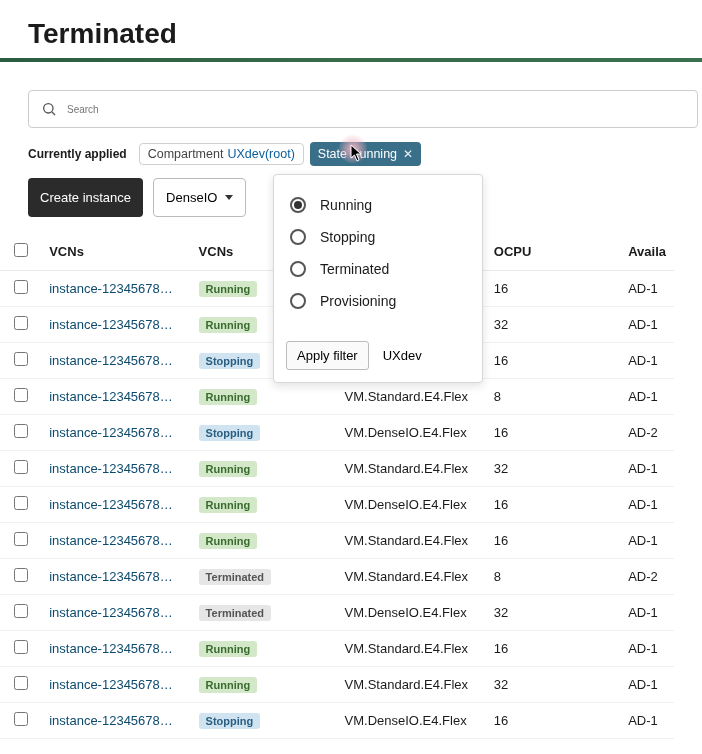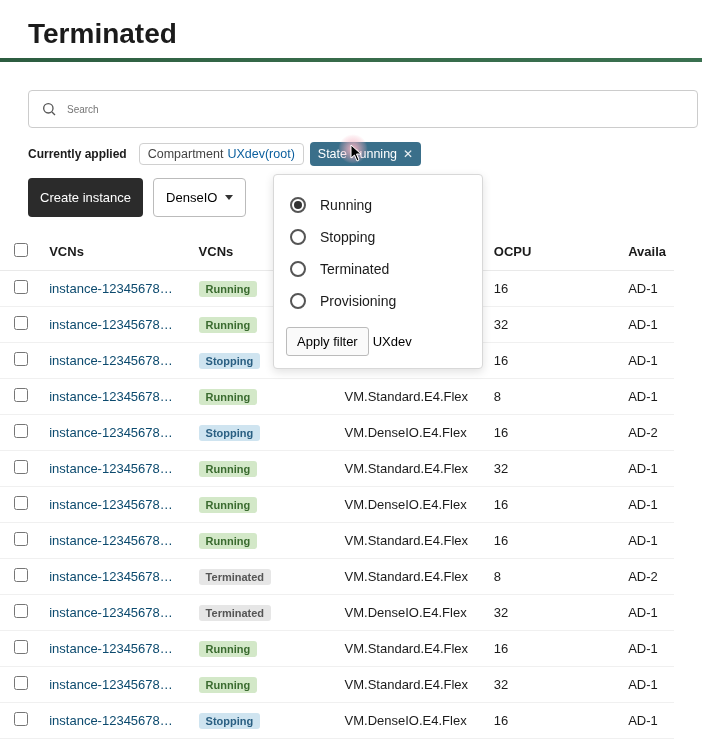--- a/index.html
+++ b/index.html
@@ -20,21 +20,21 @@
   .cursor-halo { position:absolute; width:30px; height:30px; border-radius:50%; background:radial-gradient(circle,#f4b2c1 0%,rgba(244,178,193,.2) 60%,transparent 70%); left:310px; top:-8px; pointer-events:none; z-index:50; }
   .cursor-ptr { position:absolute; left:322px; top:2px; z-index:51; pointer-events:none; }
   .btn-row { display:flex; gap:10px; margin-bottom:16px; }
   .btn-primary { background:#2b2b2b; color:#fff; border:none; border-radius:4px; padding:12px 12px; font-size:13px; font-weight:400; cursor:pointer; }
   .btn-secondary { background:#fff; border:1px solid #bbb; border-radius:4px; padding:8px 12px; font-size:13px; display:inline-flex; align-items:center; gap:8px; cursor:pointer; }
   .btn-secondary .caret { width:0;height:0;border-left:4px solid transparent;border-right:4px solid transparent;border-top:5px solid #333; }
   .popup { position:absolute; top:32px; left:245px; width:210px; background:#fff; border:1px solid #d8d8d8; border-radius:4px; box-shadow:0 3px 10px rgba(0,0,0,.12); padding:14px 12px 12px; z-index:40; }
   .radio-row { display:flex; align-items:center; gap:14px; padding:8px 4px; font-size:14px; cursor:pointer; }
   .radio { width:16px; height:16px; border:2px solid #555; border-radius:50%; display:inline-flex; align-items:center; justify-content:center; }
   .radio.checked::after { content:""; width:8px; height:8px; background:#333; border-radius:50%; }
-  .popup-actions { display:flex; margin-top:10px; }
+  .popup-actions { display:flex; gap:10px; margin-top:24px; }
   .btn-apply { border:1px solid #bbb; background:#fafafa; border-radius:3px; padding:6px 10px; font-size:13px; cursor:pointer; }
   .btn-clear { border:none; background:transparent; font-size:13px; cursor:pointer; padding:6px 4px; }
   table { width:100%; border-collapse:collapse; margin-left:-28px; }
   thead th { text-align:left; font-size:13px; font-weight:700; padding:10px 8px; border-bottom:1px solid #e9e9e9; }
   tbody tr { border-bottom:1px solid #f0f0f0; }
   tbody tr:nth-child(1) { border-top:1px solid #e9e9e9; }
   td { padding:9px 8px; font-size:13px; vertical-align:middle; }
   .col-check { width:42px; text-align:center; }
   .col-name { width:150px; }
   .col-state { width:150px; }

